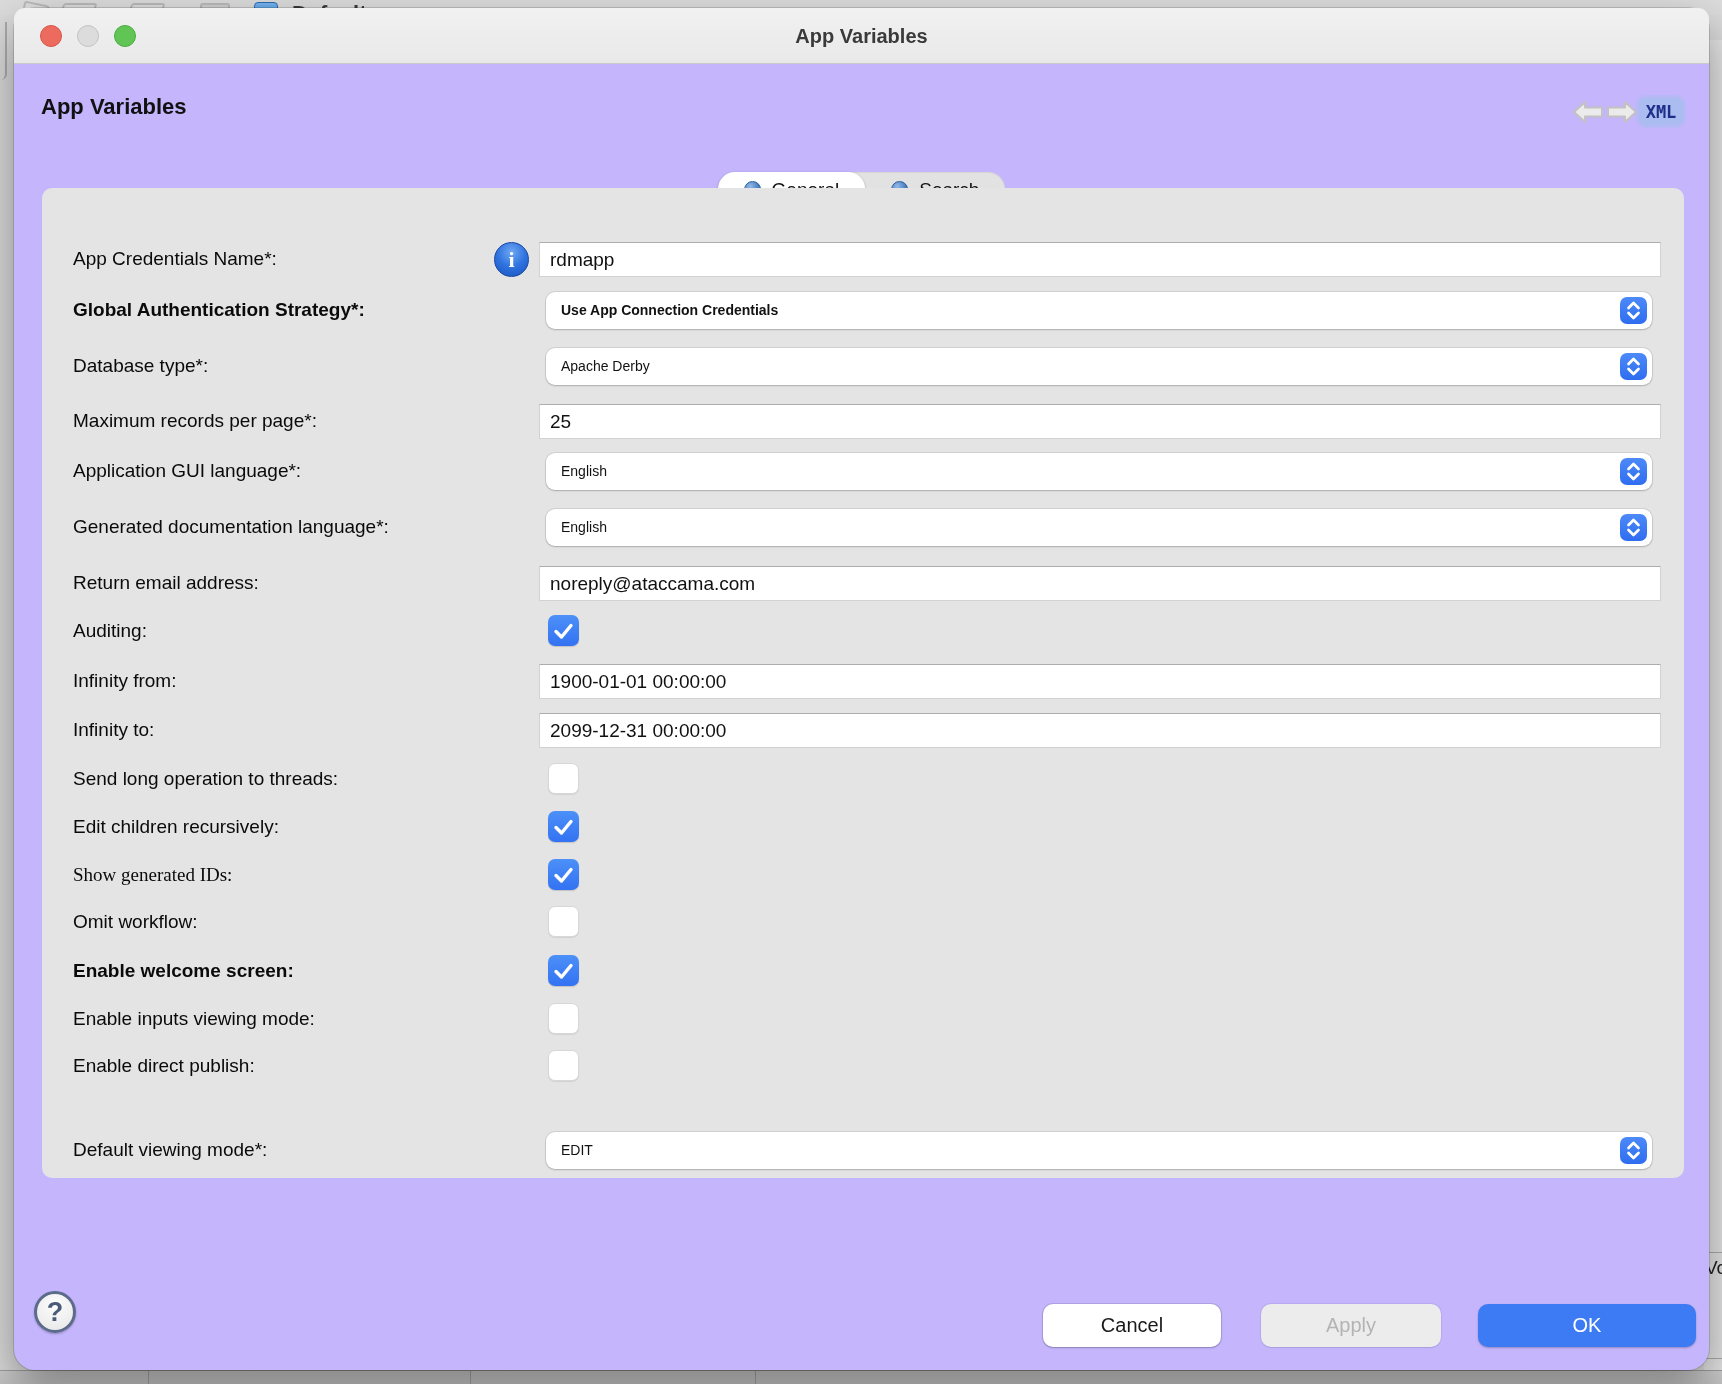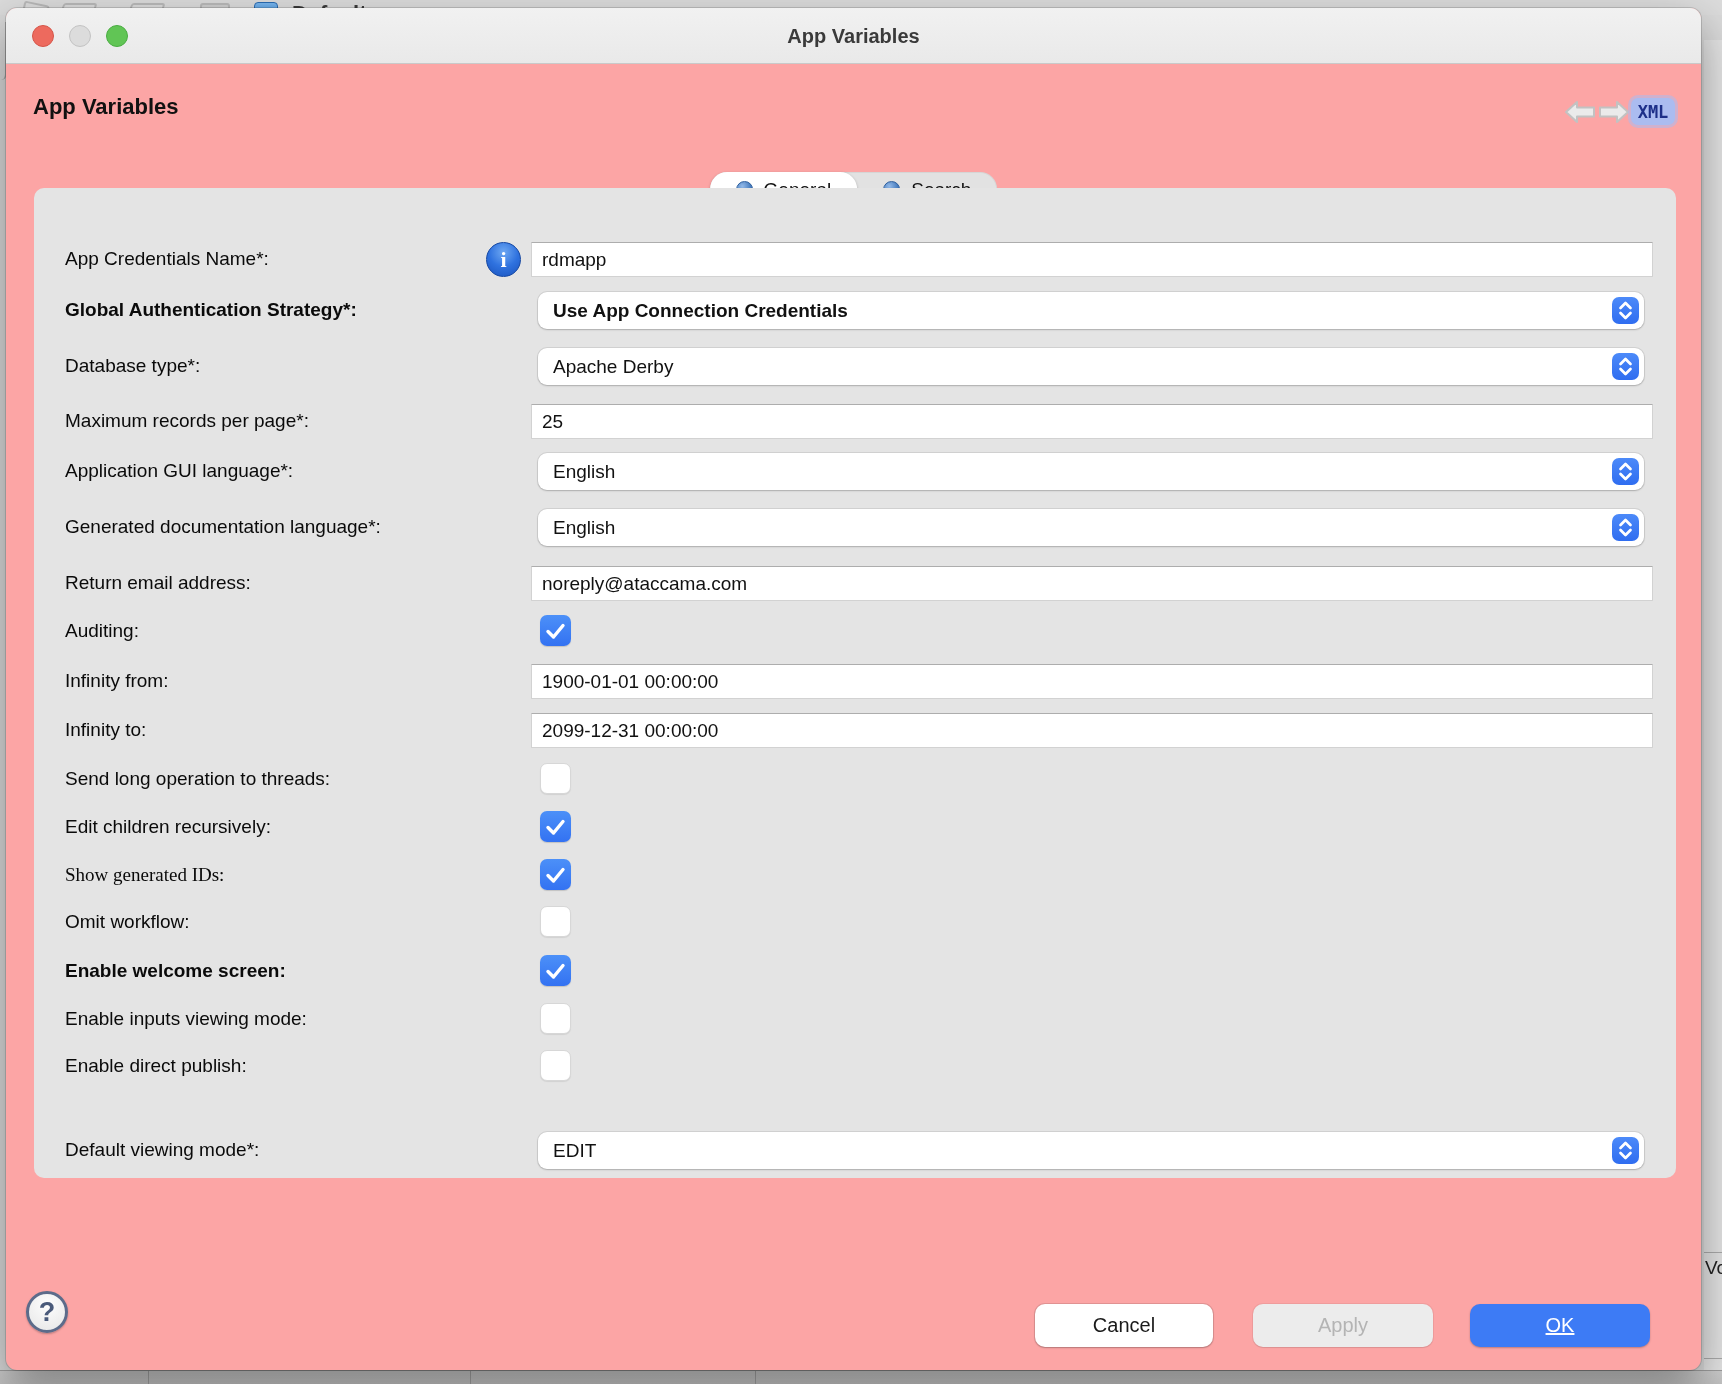--- a/index.html
+++ b/index.html
@@ -29,22 +29,22 @@
   .bg-bottom { position:absolute; left:0; top:1370px; width:1722px; height:14px;
     background:linear-gradient(#cdcdcd,#c2c2c2); border-top:1px solid #9e9e9e; }
   .bg-bottom .colsep { position:absolute; top:0; width:1px; height:14px; background:#a2a2a2; }
 
   .bg-right { position:absolute; left:1704px; top:40px; width:18px; height:1330px;
     background:#e4e4e4; overflow:hidden; }
   .bg-right .hline { position:absolute; left:0; width:18px; height:1px; background:#ababab; }
   .bg-right .frag { position:absolute; left:1px; top:1217px; font-size:19px; color:#222; }
 
   
-  .dialog { position:absolute; left:6px; top:8px; width:1695px; height:1362px;
-    background:#fca5a5; border-radius:11px;
+  .dialog { position:absolute; left:14px; top:8px; width:1695px; height:1362px;
+    background:#c4b5fd; border-radius:21px;
     box-shadow:0 18px 45px rgba(0,0,0,.38), 0 0 0 1px rgba(0,0,0,.14); }
 
   .titlebar { position:absolute; left:0; top:0; width:100%; height:56px;
     background:linear-gradient(#f1f1f1,#e9e9e9);
     border-bottom:1px solid #c9c9c9; border-radius:11px 11px 0 0; }
   .lights { position:absolute; left:26px; top:17px; display:flex; gap:15px; }
   .light { width:22px; height:22px; border-radius:50%; }
   .light.red   { background:#ed6a5e; border:1px solid #d55549; }
   .light.mid   { background:#dcdcdc; border:1px solid #c3c3c3; }
   .light.green { background:#61c555; border:1px solid #4aad42; }
@@ -90,21 +90,21 @@
   .text-input { position:absolute; left:497px; top:2px; width:1122px; height:35px;
     background:#fff; border:1px solid #d2d2d2; border-top-color:#adadad;
     font-size:19px; color:#111; padding:0 0 0 10px; line-height:33px;
     font-family:"Liberation Sans","DejaVu Sans",sans-serif; border-radius:1px;
     outline:none; }
 
   .select { position:absolute; left:504px; top:1px; width:1106px; height:37px;
     background:#fff; border-radius:9px;
     box-shadow:0 0 0 1px rgba(0,0,0,.08), 0 1px 2px rgba(0,0,0,.18); }
   .select .sel-text { position:absolute; left:15px; top:0; height:37px; line-height:37px;
-    font-size:19px; color:#111; white-space:nowrap; }
+    font-size:14px; color:#111; white-space:nowrap; }
   .select .stepper { position:absolute; right:5px; top:5px; width:27px; height:27px;
     border-radius:7px; background:linear-gradient(#4c8af9,#2f6df0);
     display:flex; align-items:center; justify-content:center; }
 
   .checkbox { position:absolute; left:506px; top:3px; width:31px; height:31px;
     border-radius:7px; }
   .checkbox.checked { background:linear-gradient(#4c90f8,#3372f2);
     box-shadow:0 1px 1px rgba(0,0,0,.15); }
   .checkbox.unchecked { background:#ffffff; border:1px solid #d7d7d7;
     box-shadow:0 1px 1px rgba(0,0,0,.08); }
@@ -114,22 +114,22 @@
   .help-btn { position:absolute; left:20px; top:1283px; width:42px; height:42px;
     border-radius:50%; background:radial-gradient(circle at 50% 30%, #fdfdfd, #e6e6e6);
     border:3px solid #5c6b8a; display:flex; align-items:center; justify-content:center;
     font-size:27px; font-weight:bold; color:#4a5a7a; box-shadow:0 1px 2px rgba(0,0,0,.25); }
   .btn { position:absolute; top:1296px; height:43px; border-radius:10px;
     display:flex; align-items:center; justify-content:center; font-size:20px; }
   .btn.cancel { left:1029px; width:178px; background:#ffffff; color:#1a1a1a;
     box-shadow:0 0 0 1px rgba(0,0,0,.10), 0 1px 2px rgba(0,0,0,.20); }
   .btn.apply { left:1247px; width:180px; background:#ececec; color:#b4b4b4;
     box-shadow:0 0 0 1px rgba(0,0,0,.05), 0 1px 1px rgba(0,0,0,.08); }
-  .btn.ok { left:1464px; width:180px; background:#3d7bf5; color:#ffffff;
-    box-shadow:0 1px 2px rgba(0,0,0,.25);text-decoration:underline; }
+  .btn.ok { left:1464px; width:218px; background:#3d7bf5; color:#ffffff;
+    box-shadow:0 1px 2px rgba(0,0,0,.25); }
 </style>
 </head>
 <body>
 
 <div class="bg-top">
   <div class="glyph g1"></div>
   <div class="glyph g2"></div>
   <div class="glyph g3"></div>
   <div class="glyph g4"></div>
   <div class="blue-sq"></div>

